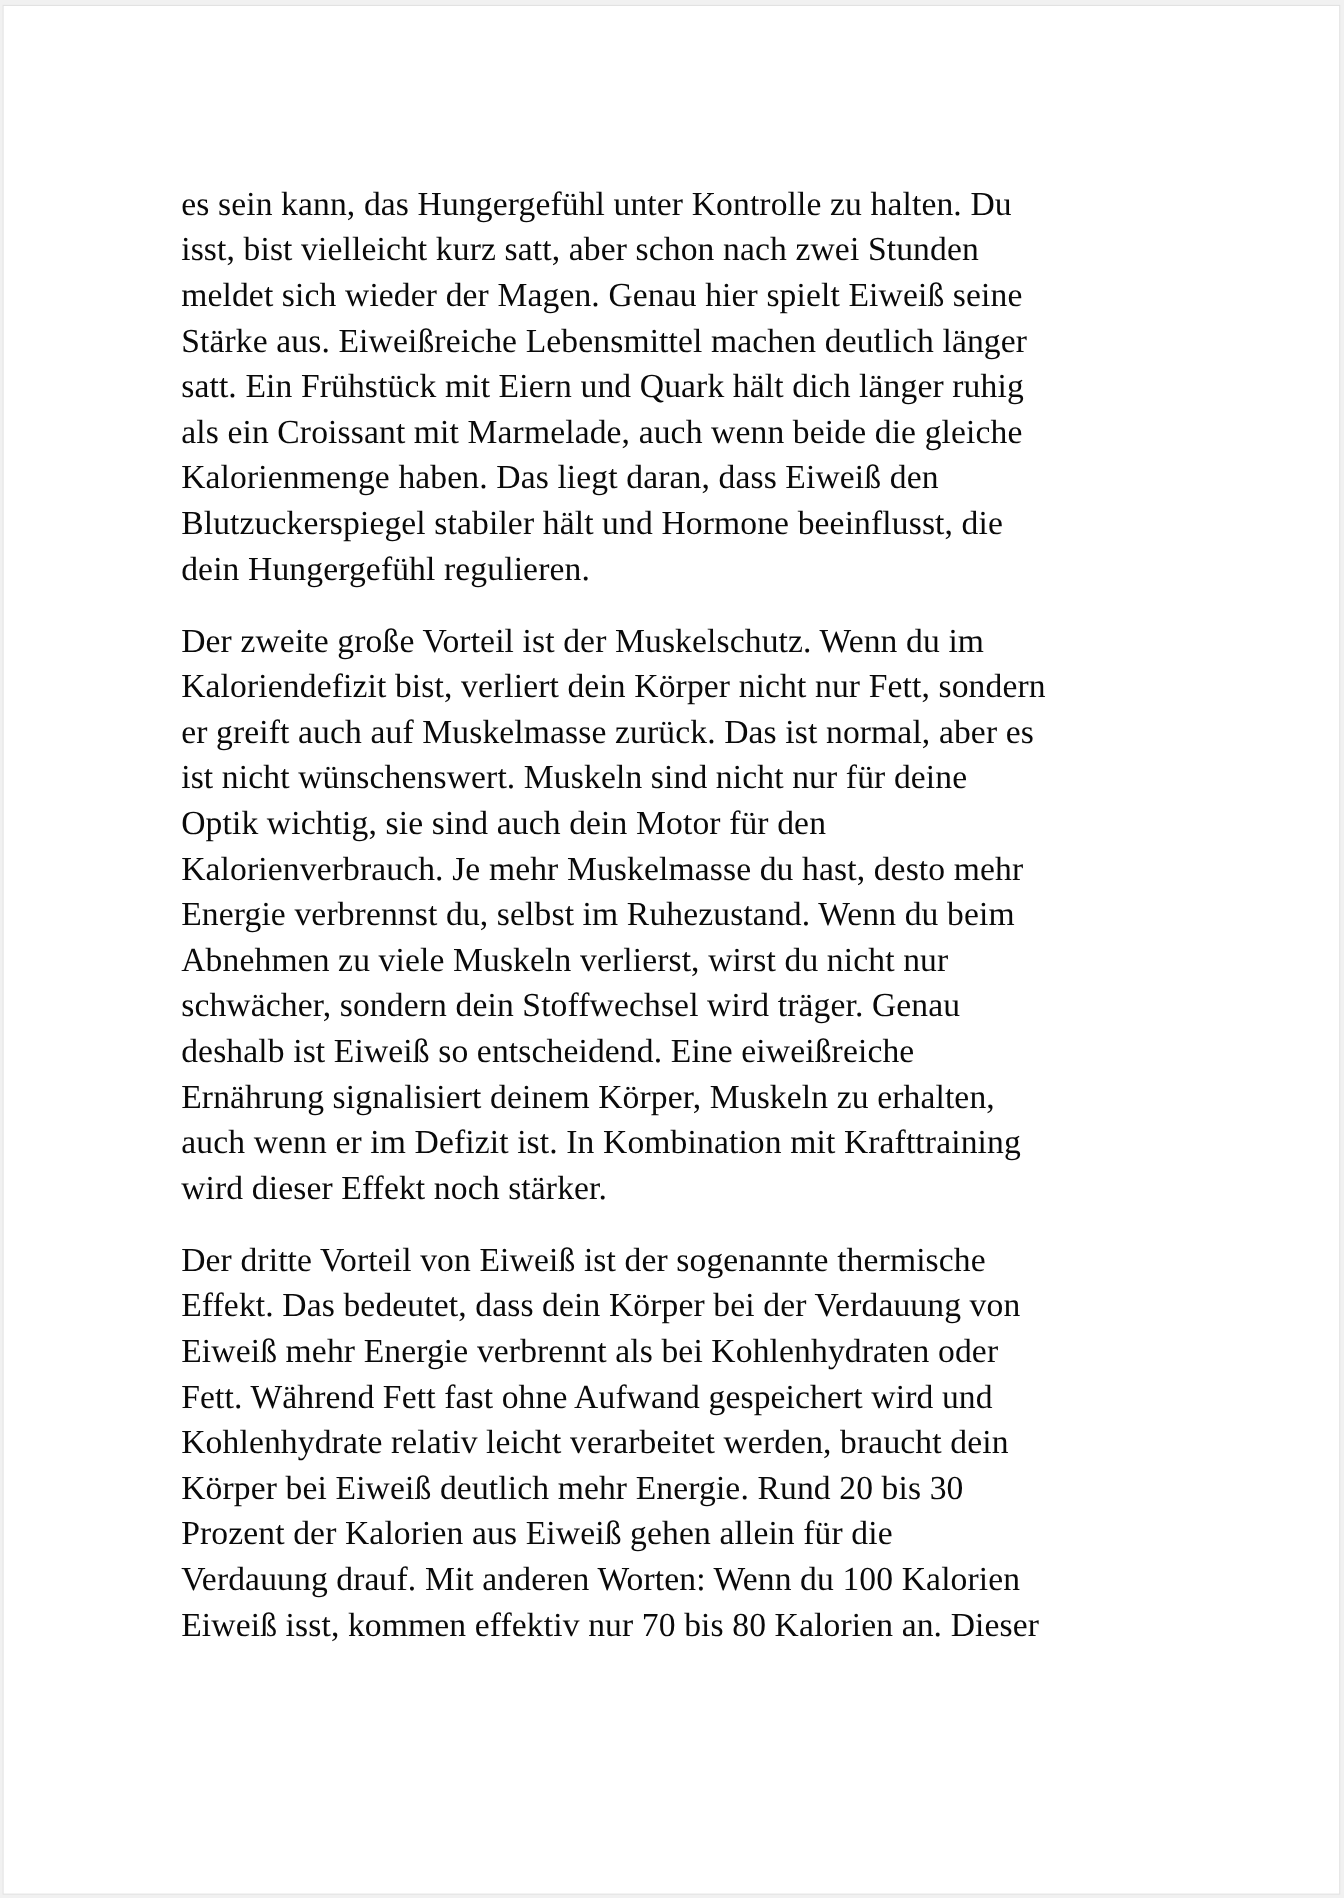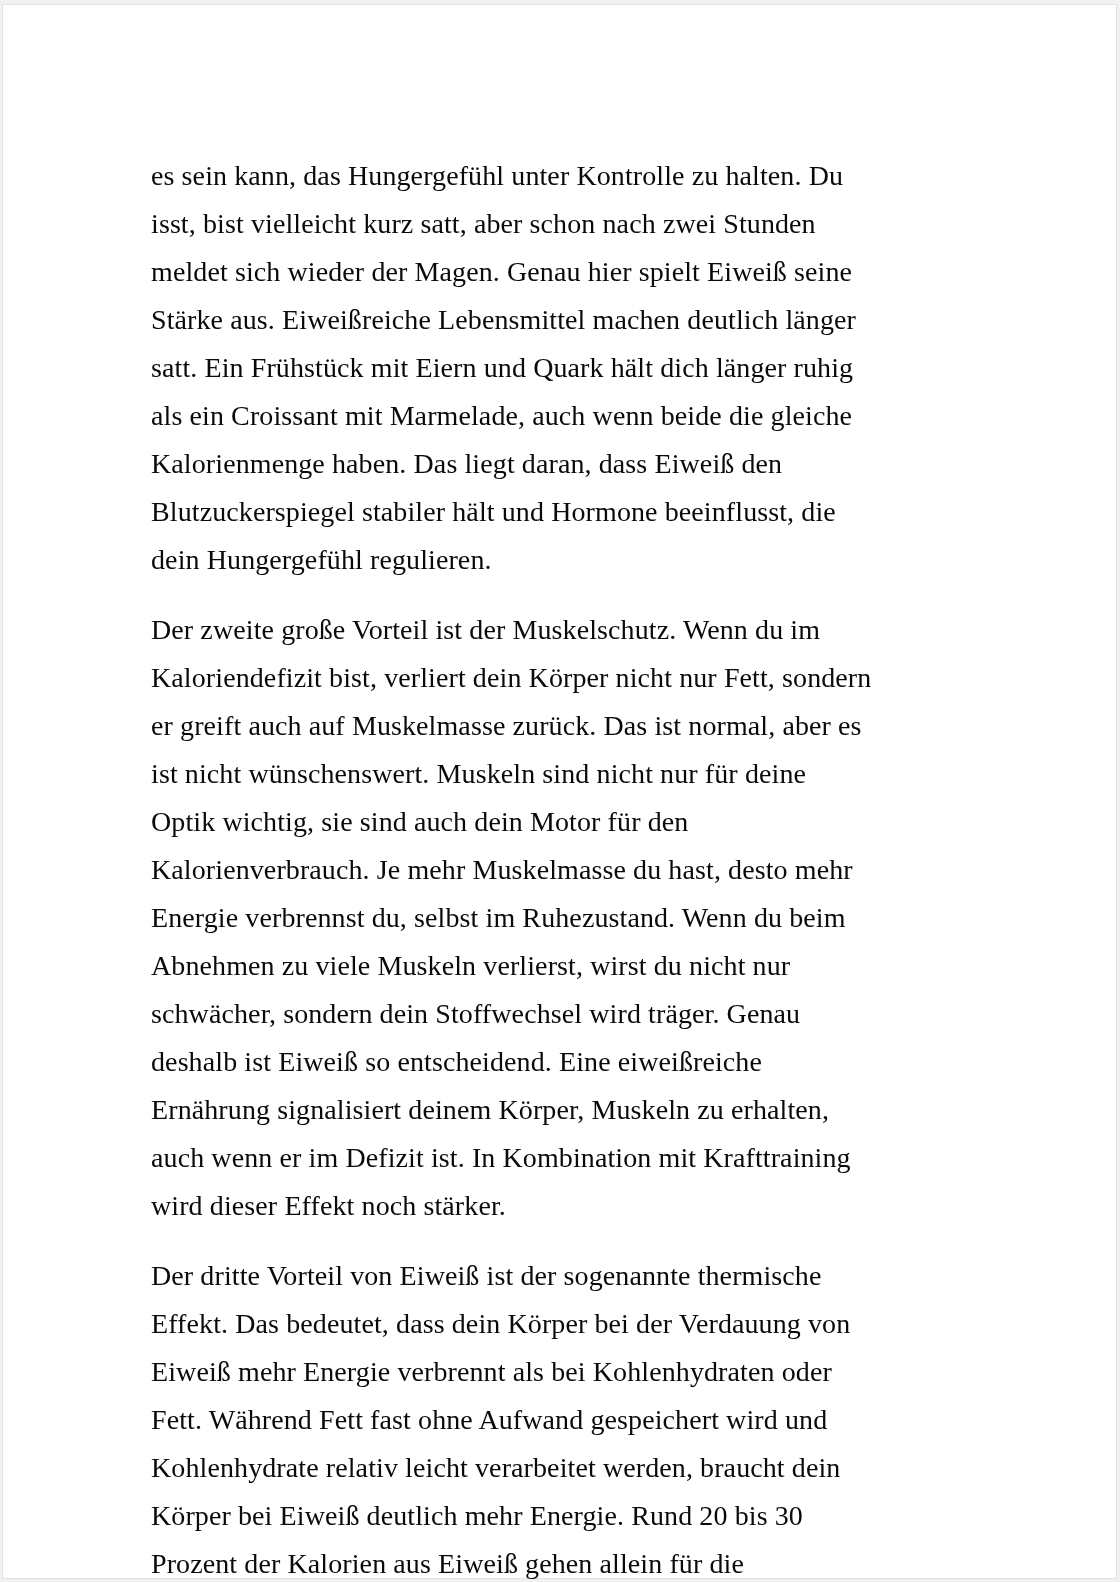--- a/index.html
+++ b/index.html
@@ -25,21 +25,21 @@
   }
   .document-content {
     position: absolute;
     top: 147px;
     left: 148px;
     width: 880px;
   }
   .paragraph {
     margin: 0 0 22px 0;
     font-size: 28px;
-    line-height: 48px;
+    line-height: 38px;
     color: #0a0a0a;
     white-space: pre-line;
     letter-spacing: 0.1px;
   }
 </style>
 </head>
 <body>
 
 <div class="page-frame">
   <div class="document-content">

